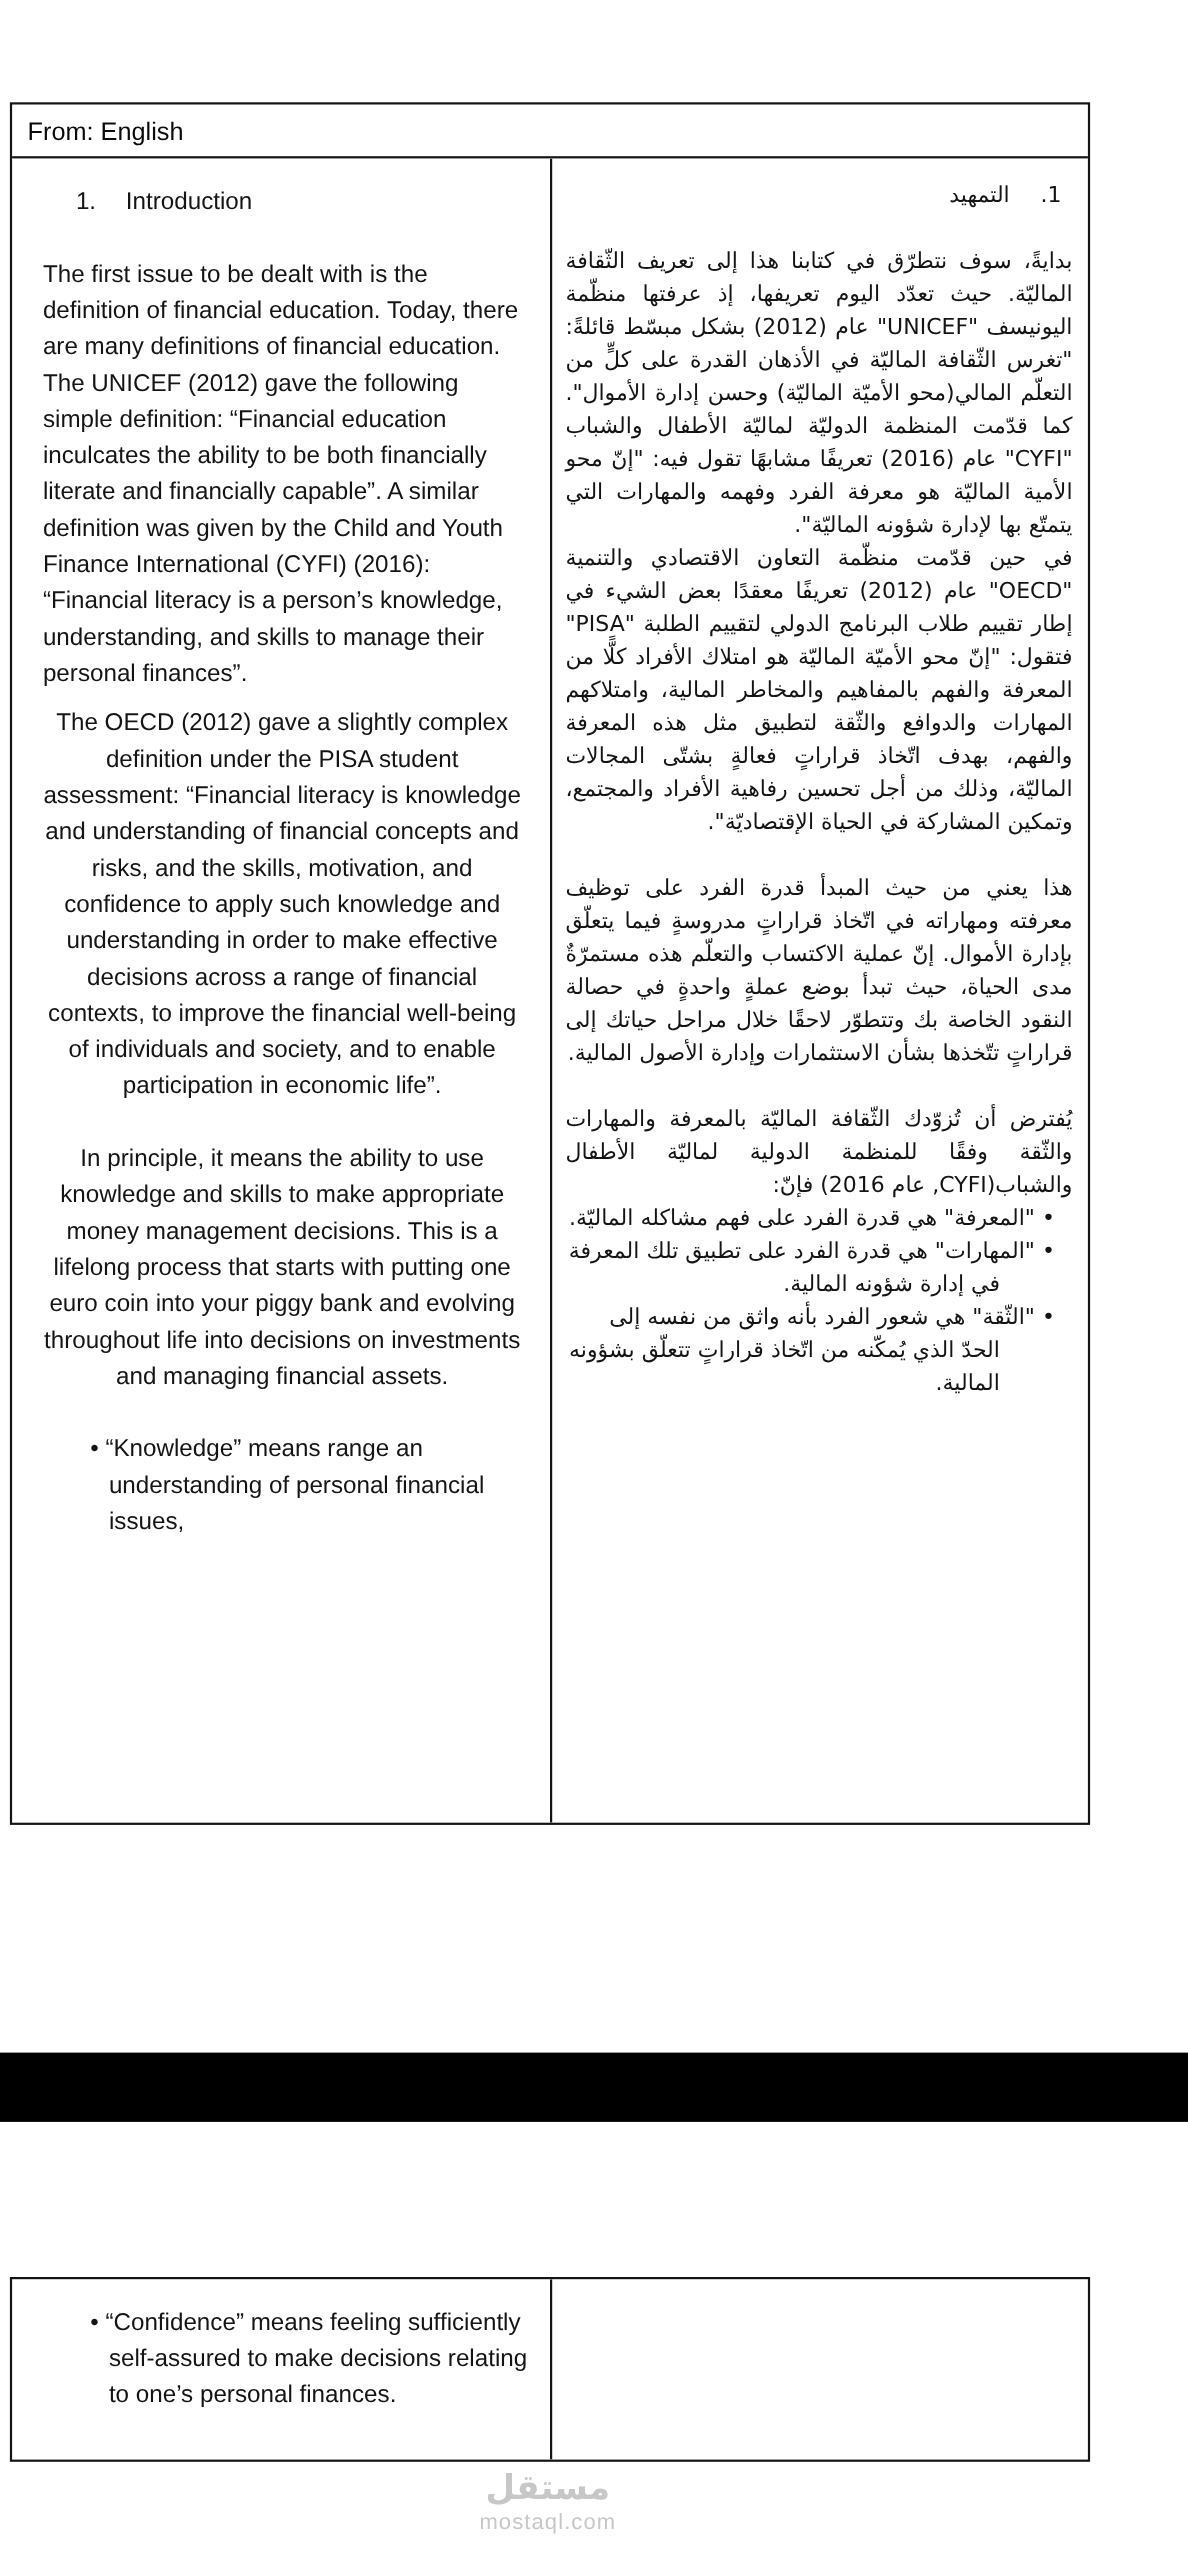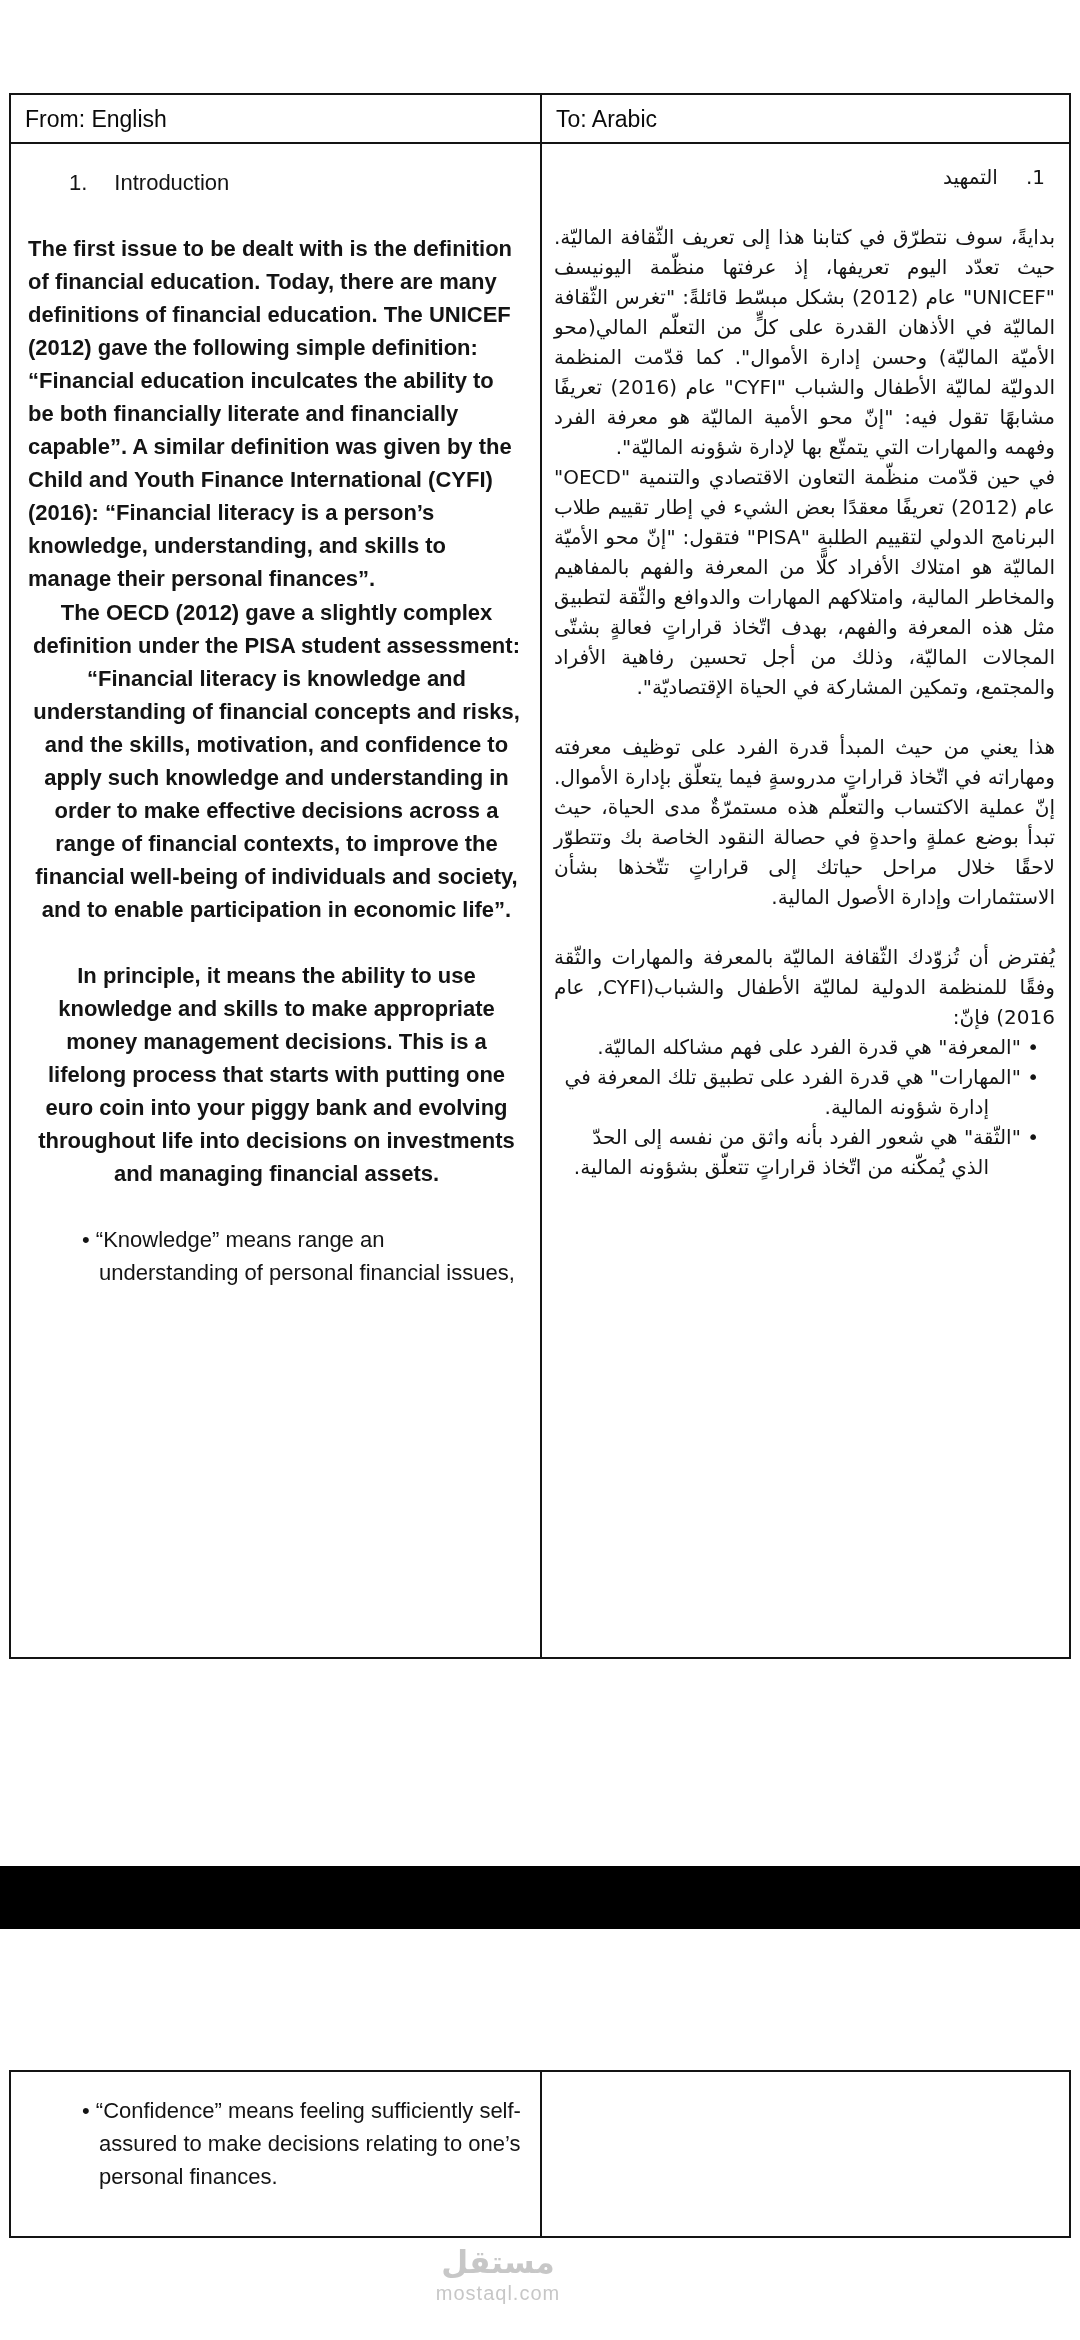--- a/index.html
+++ b/index.html
@@ -9,21 +9,21 @@
     background:#ffffff;
     position:relative;
     font-family:"Liberation Sans", sans-serif;
     color:#111111;
   }
 
   
   .doc-table {
     position:absolute;
     left:9px;
-    width:1062px;
+    width:982px;
     border:2px solid #141414;
     background:#ffffff;
     display:flex;
     flex-direction:column;
   }
   #table1 { top:93px; height:1566px; }
   #table2 { top:2070px; height:168px; }
 
   .table-header {
     display:flex;
@@ -49,21 +49,21 @@
     font-size:22px;
     line-height:33px;
     color:#141414;
   }
   .en-heading {
     display:flex;
     padding-left:42px;
     gap:27px;
     margin-bottom:33px;
   }
-  .en-para { margin:1px;font-weight:bold; }
+  .en-para { margin:12px; }
   .en-para.spaced { margin-bottom:33px;text-align:center; }
   .en-bullet {
     padding-left:72px;
     text-indent:-17px;
   }
 
   
   .ar-content {
     direction:rtl;
     padding:18px 14px 0 12px;
@@ -122,21 +122,20 @@
     line-height:26px;
     letter-spacing:1px;
   }
 </style>
 </head>
 <body>
 
 <div class="doc-table" id="table1">
   <div class="table-header">
     <div class="header-cell">From: English</div>
-    <div class="header-cell right">To: Arabic</div>
   </div>
   <div class="table-body">
 
     <div class="cell">
       <div class="en-content">
         <div class="en-heading">
           <span>1.</span>
           <span>Introduction</span>
         </div>
         <p class="en-para">The first issue to be dealt with is the definition of financial education. Today, there are many definitions of financial education. The UNICEF (2012) gave the following simple definition: “Financial education inculcates the ability to be both financially literate and financially capable”. A similar definition was given by the Child and Youth Finance International (CYFI) (2016): “Financial literacy is a person’s knowledge, understanding, and skills to manage their personal finances”.</p>

